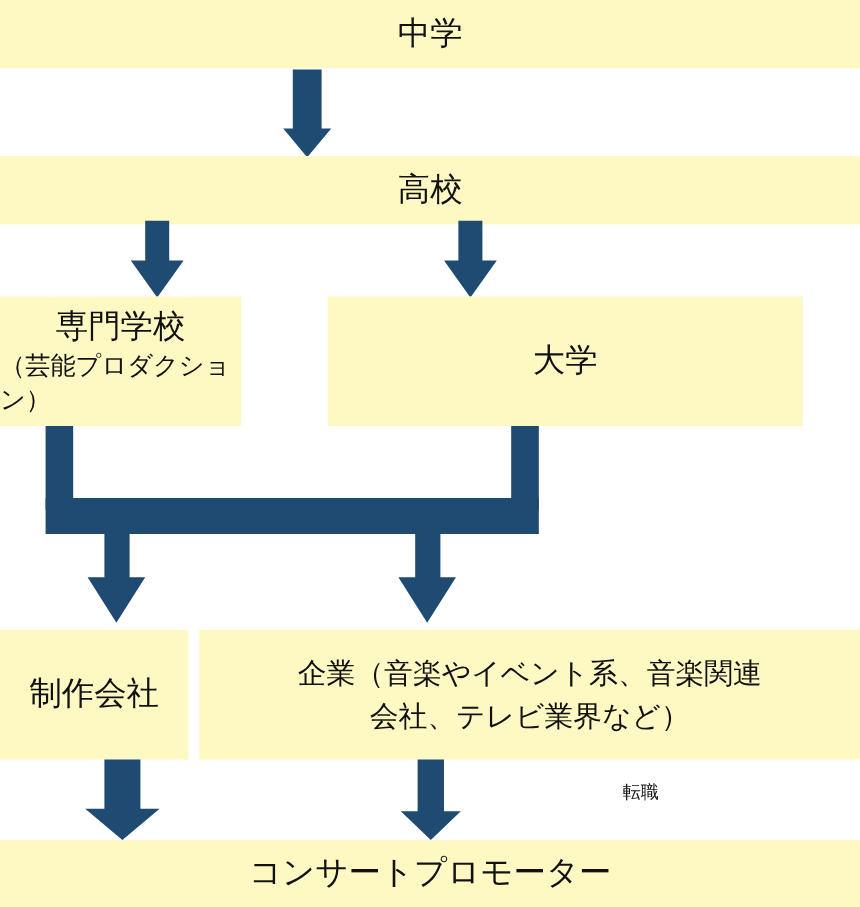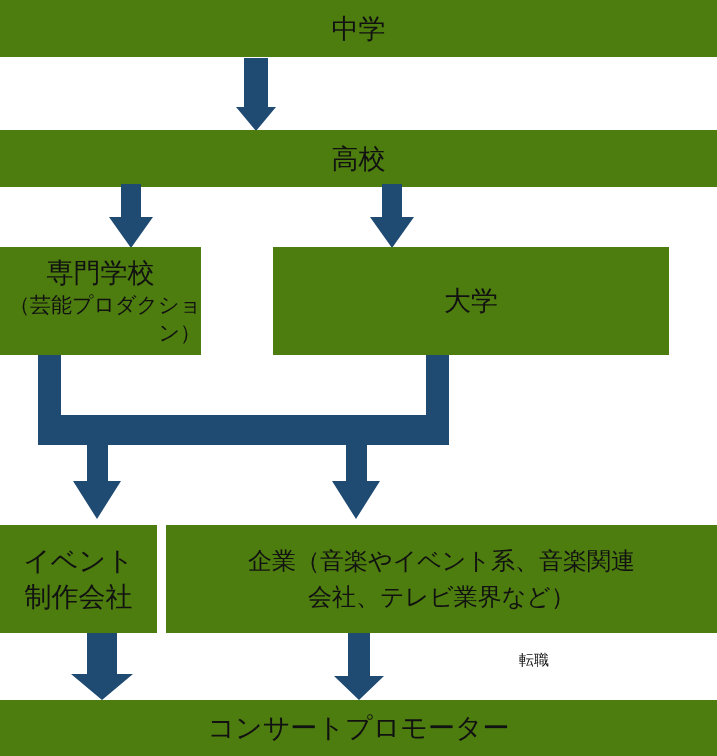--- a/index.html
+++ b/index.html
@@ -1,19 +1,19 @@
 <!DOCTYPE html>
 <html><head>
 <meta charset="utf-8">
 <style>
   html, body { margin:0; padding:0; background:#ffffff; }
   body { width:717px; height:756px; position:relative; overflow:hidden;
          font-family:"DejaVu Sans", "Liberation Sans", sans-serif; color:#111; }
-  .box { position:absolute; background:#4d7c0f; display:flex; flex-direction:column;
-         align-items:center; justify-content:center; text-align:right; }
+  .box { position:absolute; background:#fef9c3; display:flex; flex-direction:column;
+         align-items:center; justify-content:center; text-align:left; }
   .t-big { font-size:27px; line-height:36px; }
   .t-mid { font-size:22px; line-height:28px; }
   .bar { position:absolute; background:#1f4a72; }
   svg.arrow { position:absolute; overflow:visible; }
   .note { position:absolute; font-size:15px; }
 </style>
 </head>
 <body>
 
 <div class="box" style="left:0;top:0;width:717px;height:57px;">
@@ -48,21 +48,20 @@
 <div class="bar" style="left:38px;top:415px;width:411px;height:30px;"></div>
 
 <svg class="arrow" style="left:73px;top:443px;" width="50" height="78">
   <polygon points="14,0 35,0 35,38 48,38 24,76 0,38 14,38" fill="#1f4a72"></polygon>
 </svg>
 <svg class="arrow" style="left:332px;top:443px;" width="50" height="78">
   <polygon points="14,0 35,0 35,38 48,38 24,76 0,38 14,38" fill="#1f4a72"></polygon>
 </svg>
 
 <div class="box" style="left:0;top:525px;width:157px;height:108px;">
-  <span class="t-big">イベント</span>
   <span class="t-big">制作会社</span>
 </div>
 <div class="box" style="left:166px;top:525px;width:551px;height:108px;">
   <span class="t-big" style="font-size:24px;">企業（音楽やイベント系、音楽関連</span>
   <span class="t-big" style="font-size:24px;">会社、テレビ業界など）</span>
 </div>
 
 <svg class="arrow" style="left:67px;top:633px;" width="70" height="70">
   <polygon points="20,0 50,0 50,41 66,41 35,67 4,41 20,41" fill="#1f4a72"></polygon>
 </svg>

